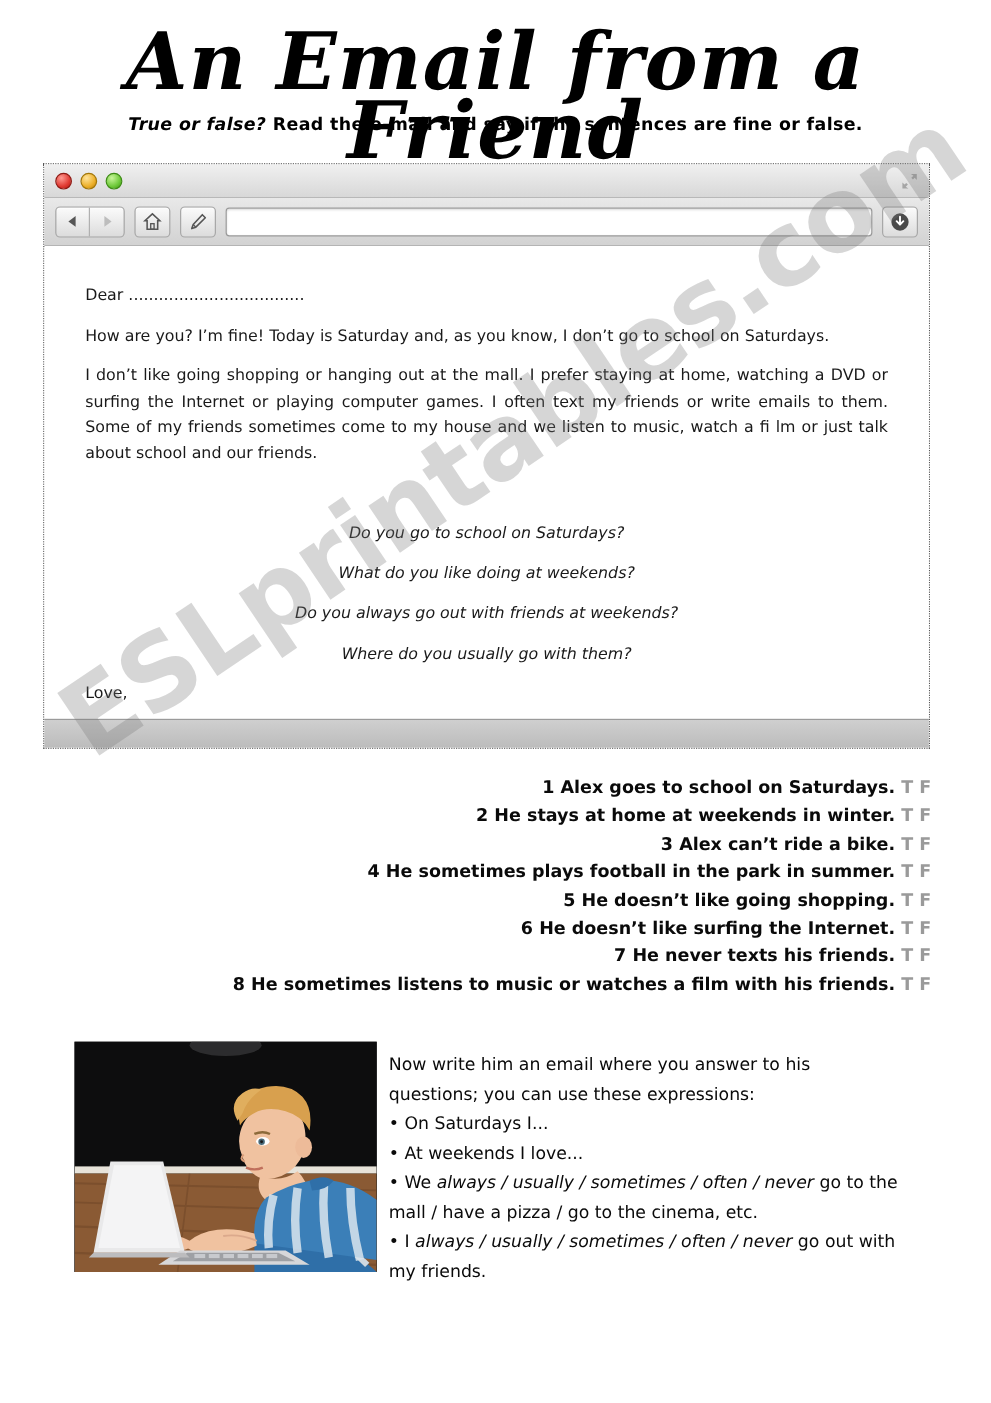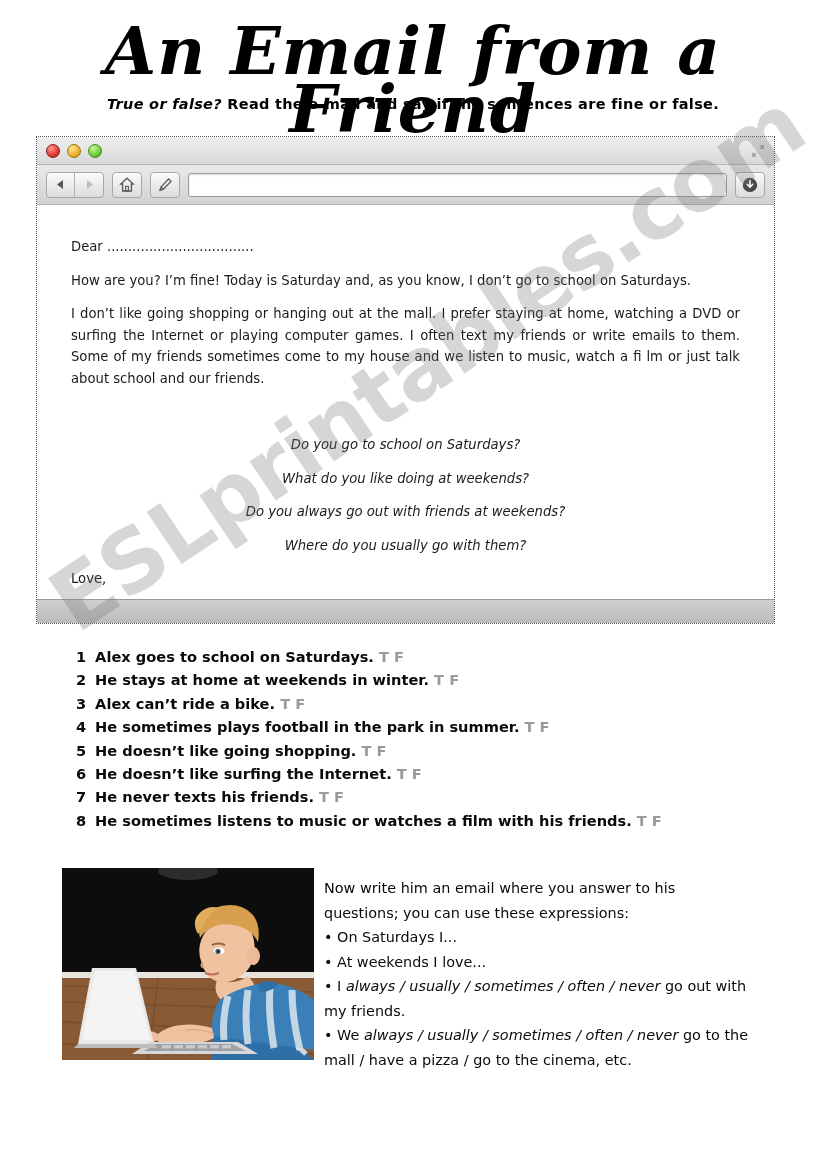--- a/index.html
+++ b/index.html
@@ -156,20 +156,21 @@
     width: 700px;
     z-index: 10;
   }
   .tf-item {
     font-family: "DejaVu Sans", sans-serif;
     font-weight: bold;
     font-size: 14.6px;
     line-height: 23.4px;
     color: #0a0a0a;
     white-space: nowrap;
+    text-align: right;
   }
   .tf-item .num { display:inline-block; min-width: 14px; }
   .tf-item .tf { color: #9a9a9a; font-weight: bold; }
 
   
   #photo {
     position: absolute;
     left: 62px; top: 868px;
     width: 252px; height: 192px;
     background: #111;
@@ -338,19 +339,19 @@
     </g>
     <path d="M16 176 L92 176 L96 180 L12 180 Z" fill="#bcbcbe"></path>
   </svg>
 </div>
 
 <div id="task">
   <div class="head">Now write him an email where you answer to his</div>
   <div class="head">questions; you can use these expressions:</div>
   <div class="bullet-line">• On Saturdays I...</div>
   <div class="bullet-line">• At weekends I love...</div>
+  <div class="bullet-line"><span>• We </span><span class="it">always / usually / sometimes / often / never</span><span> go to the mall / have a pizza / go to the cinema, etc.</span></div>
   <div class="bullet-line"><span>• I </span><span class="it">always / usually / sometimes / often / never</span><span> go out with my friends.</span></div>
-  <div class="bullet-line"><span>• We </span><span class="it">always / usually / sometimes / often / never</span><span> go to the mall / have a pizza / go to the cinema, etc.</span></div>
 </div>
 
 <div id="watermark">
   <div class="wm-text">ESLprintables.com</div>
 </div>
 
 </body></html>

